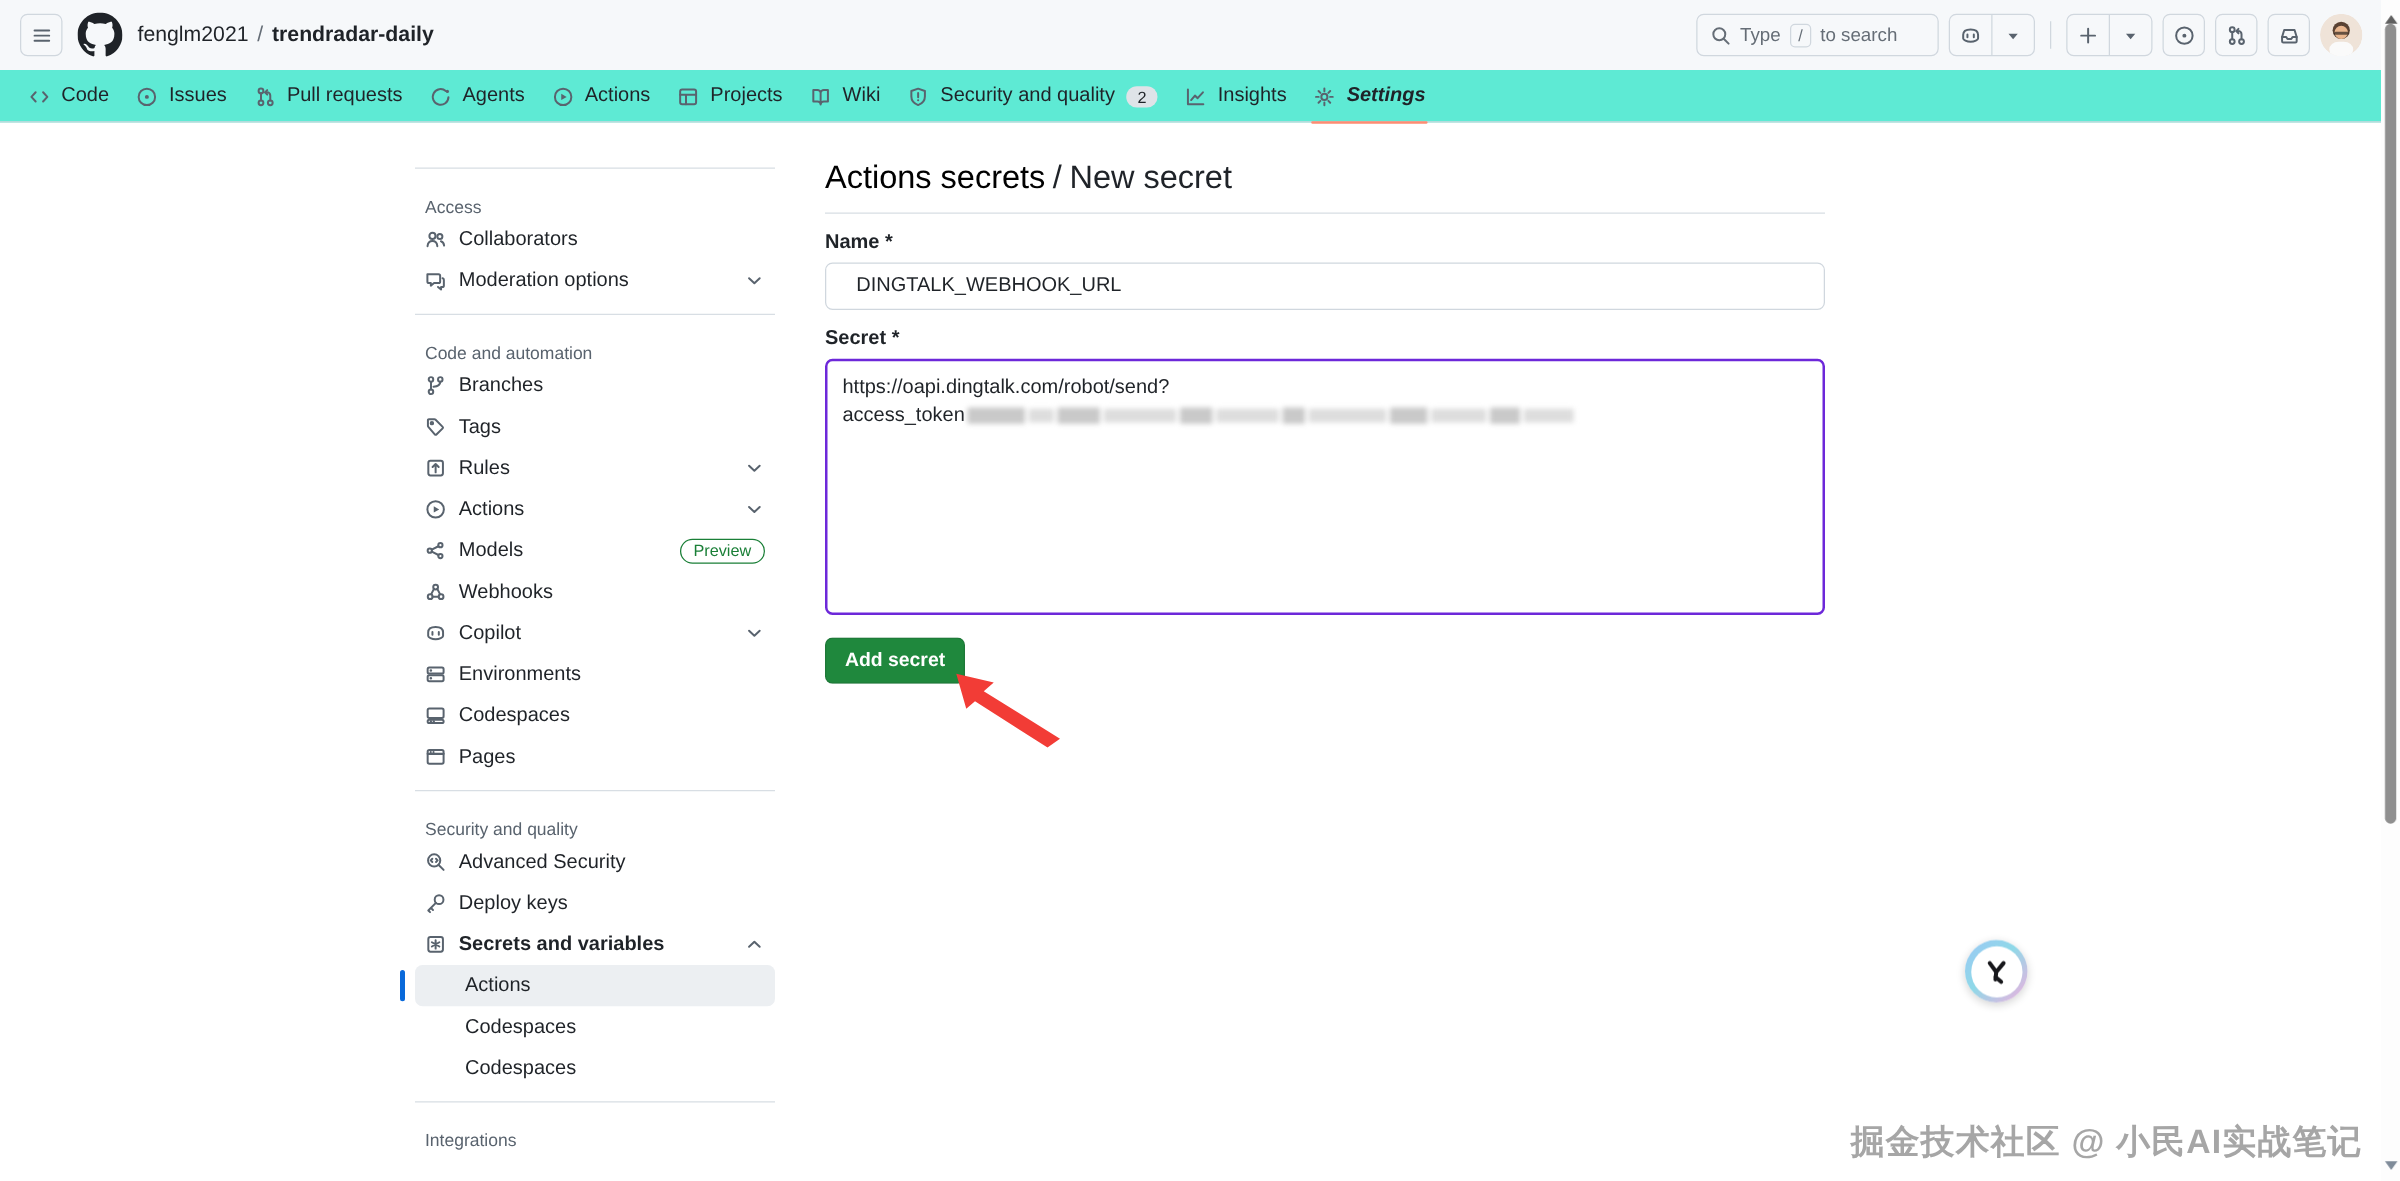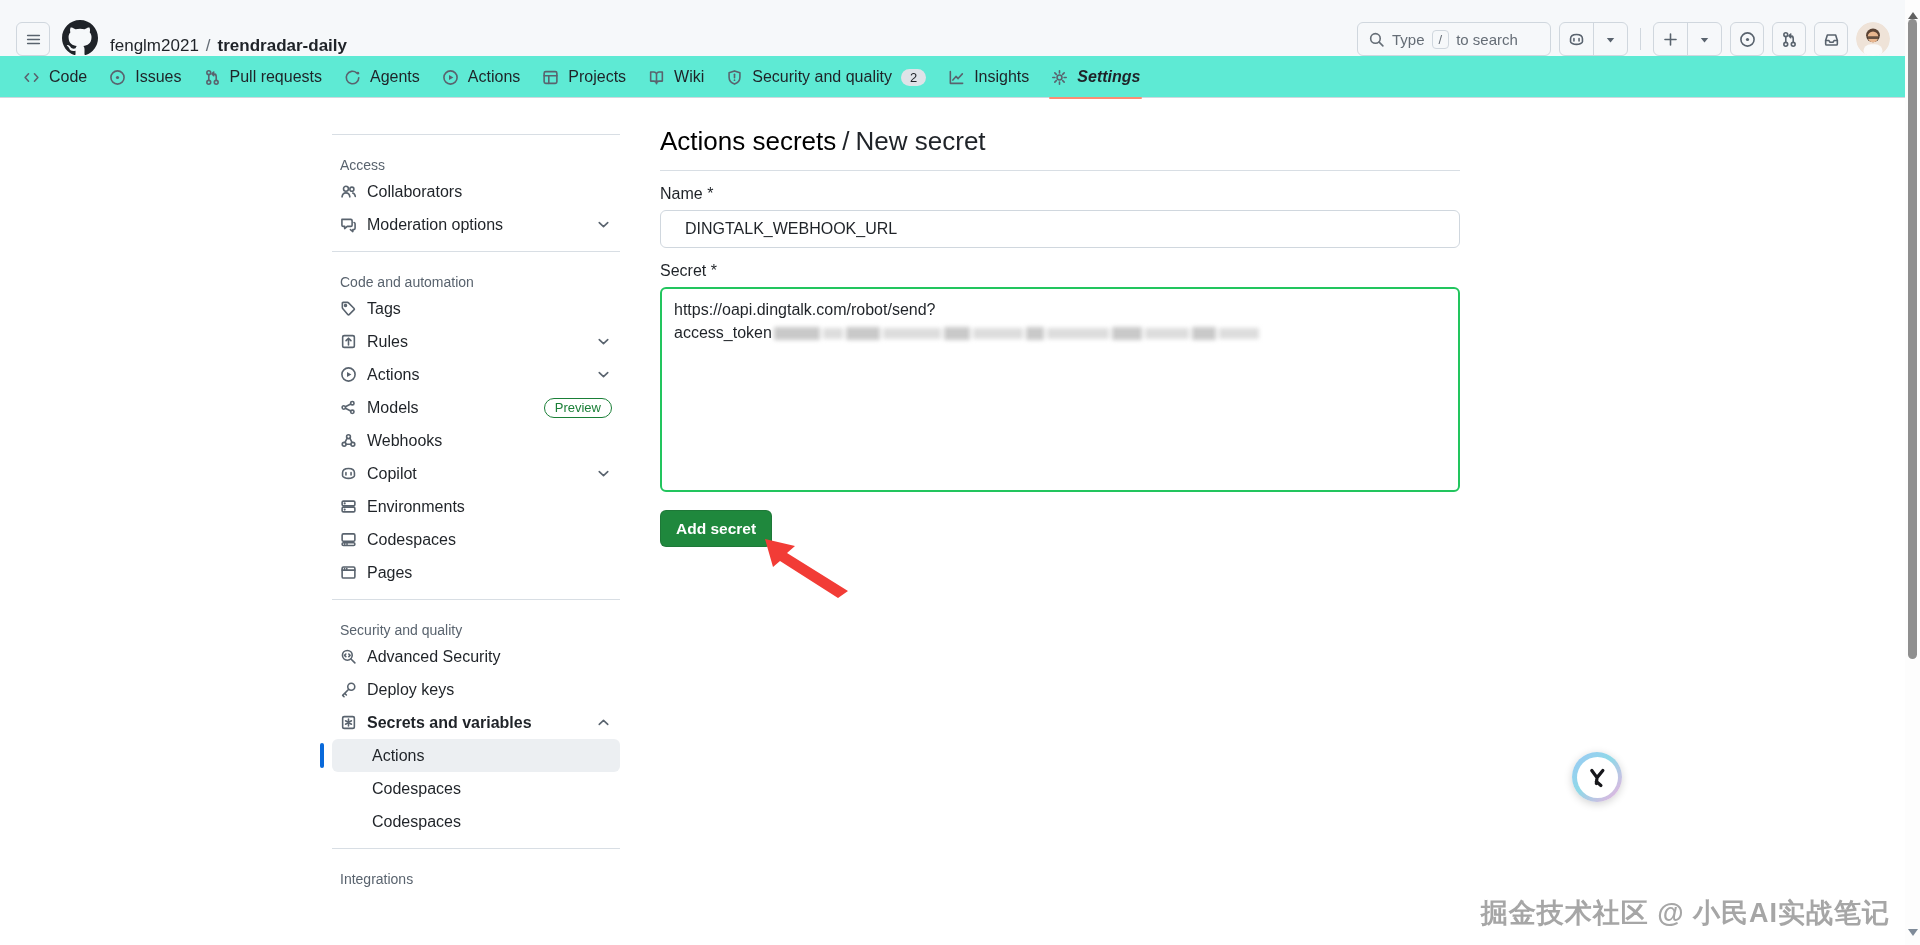--- a/index.html
+++ b/index.html
@@ -1,20 +1,20 @@
 <!DOCTYPE html>
 <html><head>
 <meta charset="utf-8">
 <style>
   * { box-sizing: border-box; margin: 0; padding: 0; }
   html,body { width:1920px; height:945px; overflow:hidden; background:#fff;
     font-family:"Liberation Sans","DejaVu Sans",sans-serif; color:#1f2328; }
 
   
-  .header-top { display:flex; align-items:flex-end; height:56px; background:#f6f8fa;
+  .header-top { display:flex; align-items:center; height:56px; background:#f6f8fa;
     padding:0 30px 0 16px; gap:12px; }
   .iconbtn { width:34px; height:34px; border:1px solid #d0d7de; border-radius:6px;
     background:transparent; display:flex; align-items:center; justify-content:center;
     color:#59636e; cursor:pointer; flex-shrink:0; }
   .gh-logo { display:flex; align-items:center; color:#1f2328; }
   .gh-logo svg { width:36px; height:36px; }
   .breadcrumb { font-size:17px; display:flex; align-items:center; gap:7px; }
   .breadcrumb .sep { color:#656d76; }
   .breadcrumb .repo { font-weight:600; }
   .hdr-right { margin-left:auto; display:flex; align-items:center; gap:8px; }
@@ -63,25 +63,25 @@
   .sb-divider { height:1px; background:#d8dee4; margin:10px 0; }
   .pill { margin-left:auto; border:1px solid #1a7f37; color:#1a7f37; border-radius:999px;
     font-size:13px; padding:1px 10px 2px; }
 
   
   .main { margin-left:40px; width:800px; position:relative; }
   .heading { font-size:26px; font-weight:400; line-height:34px; }
   .heading a { color:#000000; text-decoration:none; cursor:pointer; }
   .heading .hsep { margin:0 6px; }
   .main hr { border:none; border-top:1px solid #d8dee4; margin:12px 0 12px; }
-  .field-label { font-size:16px; font-weight:400; line-height:22px; margin-bottom:5px; }
+  .field-label { font-size:16px; font-weight:700; line-height:22px; margin-bottom:5px; }
   .secret-label { margin-top:12px; }
   .text-input { width:100%; height:38px; border:1px solid #d0d7de; border-radius:6px;
     padding:0 24px; font-size:16px; color:#1f2328; font-family:inherit; background:#fff; }
-  .secret-box { width:100%; height:205px; border:2px solid #22c55e; border-radius:6px;
+  .secret-box { width:100%; height:205px; border:2px solid #6d28d9; border-radius:6px;
     padding:9px 12px; font-size:16px; line-height:1.45; background:#fff; margin-top:1px;
     cursor:text; }
   .redacted { display:inline-flex; gap:3px; align-items:center; filter:blur(2px);
     vertical-align:-2px; margin-left:2px; }
   .redacted i { display:inline-block; height:13px; background:#c9c9c9; border-radius:1px; }
   .redacted i:nth-child(even) { background:#dddddd; height:11px; }
   .add-btn { margin-top:18px; background:#1f883d; color:#fff; font-weight:600;
     font-size:15.5px; border:1px solid rgba(27,31,36,.15); border-radius:6px; height:37px;
     padding:0 15px; cursor:pointer; font-family:inherit; }
   .arrow-svg { position:absolute; left:100px; top:410px; pointer-events:none; }
@@ -333,20 +333,31 @@
           <svg viewBox="0 0 16 16" fill="none" stroke="currentColor" stroke-width="1.5" stroke-linecap="round" stroke-linejoin="round">
             <path d="M4 6.2 8 10l4-3.8"></path>
           </svg>
         </span>
       </div>
       <div class="sb-divider"></div>
       <div class="sb-header">Code and automation</div>
       <div class="sb-item">
         <span class="icn sb-icn">
           <svg viewBox="0 0 16 16" fill="none" stroke="currentColor" stroke-width="1.5" stroke-linecap="round" stroke-linejoin="round">
+            <circle cx="4.5" cy="3.3" r="1.7"></circle>
+            <circle cx="4.5" cy="12.7" r="1.7"></circle>
+            <circle cx="11.5" cy="3.3" r="1.7"></circle>
+            <path d="M4.5 5v6M11.5 5c0 2.6-2.6 3.6-5.1 3.8"></path>
+          </svg>
+        </span>
+        <span class="sb-label">Branches</span>
+      </div>
+      <div class="sb-item">
+        <span class="icn sb-icn">
+          <svg viewBox="0 0 16 16" fill="none" stroke="currentColor" stroke-width="1.5" stroke-linecap="round" stroke-linejoin="round">
             <path d="M2.2 7.1V2.9c0-.4.3-.7.7-.7h4.2c.3 0 .5.1.7.3l5.5 5.5c.3.3.3.8 0 1.1l-4.7 4.7c-.3.3-.8.3-1.1 0L2.5 8c-.2-.2-.3-.5-.3-.9z"></path>
             <circle cx="5.2" cy="5.2" r=".9"></circle>
           </svg>
         </span>
         <span class="sb-label">Tags</span>
       </div>
       <div class="sb-item">
         <span class="icn sb-icn">
           <svg viewBox="0 0 16 16" fill="none" stroke="currentColor" stroke-width="1.5" stroke-linecap="round" stroke-linejoin="round">
             <rect x="2.5" y="2.5" width="11" height="11" rx="1.6"></rect>

